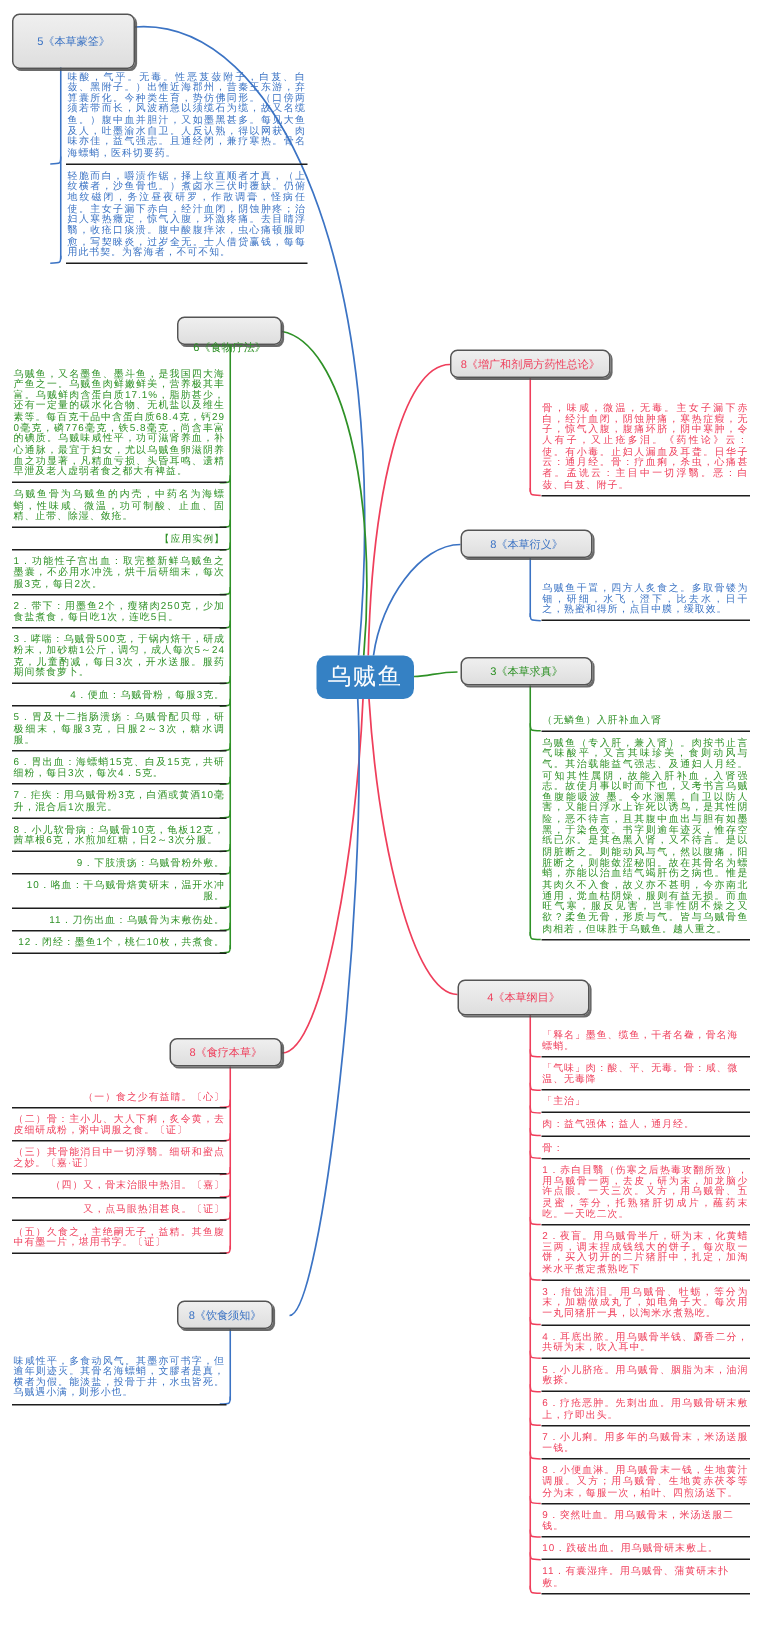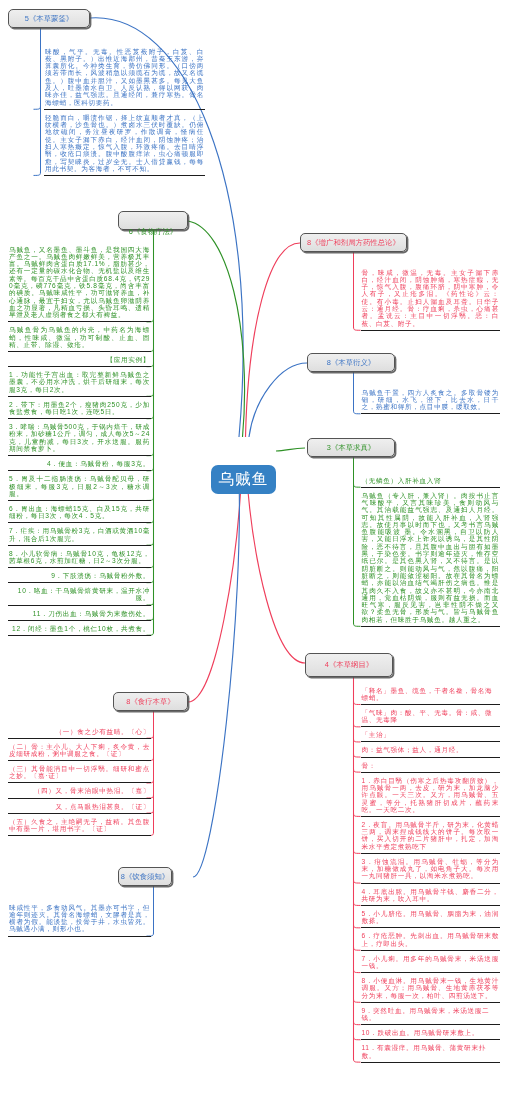--- a/index.html
+++ b/index.html
@@ -114,21 +114,21 @@
     <div class="blk " style="left: 360.5px; width: 139.5px; color: rgb(239, 62, 91); top: 818.306px;">2．夜盲。用乌贼骨半斤，研为末，化黄蜡三两，调末捏成钱线大的饼子。每次取一饼，买入切开的二片猪肝中，扎定，加淘米水平煮定煮熟吃下</div>
     <div class="blk " style="left: 360.5px; width: 139.5px; color: rgb(239, 62, 91); top: 855.284px;">3．疳蚀流泪。用乌贼骨、牡蛎，等分为末，加糖做成丸了，如电角子大。每次用一丸同猪肝一具，以淘米水煮熟吃。</div>
     <div class="blk " style="left: 360.5px; width: 139.5px; color: rgb(239, 62, 91); top: 884.966px;">4．耳底出脓。用乌贼骨半钱、麝香二分，共研为末，吹入耳中。</div>
     <div class="blk " style="left: 360.5px; width: 139.5px; color: rgb(239, 62, 91); top: 907.35px;">5．小儿脐疮。用乌贼骨、胭脂为末，油润敷搽。</div>
     <div class="blk " style="left: 360.5px; width: 139.5px; color: rgb(239, 62, 91); top: 929.734px;">6．疗疮恶肿。先刺出血。用乌贼骨研末敷上，疗即出头。</div>
     <div class="blk " style="left: 360.5px; width: 139.5px; color: rgb(239, 62, 91); top: 952.119px;">7．小儿痢。用多年的乌贼骨末，米汤送服一钱。</div>
     <div class="blk " style="left: 360.5px; width: 139.5px; color: rgb(239, 62, 91); top: 974.503px;">8．小便血淋。用乌贼骨末一钱，生地黄汁调服。又方；用乌贼骨、生地黄赤茯苓等分为末，每服一次，柏叶、四煎汤送下。</div>
     <div class="blk left" style="left: 360.5px; width: 139.5px; color: rgb(239, 62, 91); top: 1004.18px;">9．突然吐血。用乌贼骨末，米汤送服二钱。</div>
     <div class="blk left" style="left: 360.5px; width: 139.5px; color: rgb(239, 62, 91); top: 1026.57px;">10．跌破出血。用乌贼骨研末敷上。</div>
     <div class="blk left" style="left: 360.5px; width: 139.5px; color: rgb(239, 62, 91); top: 1041.66px;">11．有囊湿痒。用乌贼骨、蒲黄研末扑敷。</div>
-    <div class="node" style="left: 8px; top: 9px; width: 82px; height: 19px;">
+    <div class="node" style="left: 8px; top: 9px; width: 82px; height: 37px;">
       <span style="color: rgb(59, 115, 196);">5《本草蒙筌》</span>
     </div>
     <div class="blk " style="left: 44px; width: 161px; color: rgb(59, 115, 196); top: 45px;">味酸，气平。无毒。性恶芨蔹附子，白芨、白蔹、黑附子。）出惟近海郡州，昔秦王东游，弃算囊所化。今种类生育，势仿佛同形。（口傍两须若带而长，风波稍急以须缆石为缆，故又名缆鱼。）腹中血并胆汁，又如墨黑甚多。每见大鱼及人，吐墨渝水自卫。人反认熟，得以网获。肉味亦佳，益气强志。且通经闭，兼疗寒热。骨名海螵蛸，医科切要药。</div>
     <div class="blk " style="left: 44px; width: 161px; color: rgb(59, 115, 196); top: 111.166px;">轻脆而白，嚼渍作锯，择上纹直顺者才真，（上纹横者，沙鱼骨也。）煮卤水三伏时覆缺。仍俯地纹磁闭，务泣昼夜研罗，作散调膏，怪病任使。主女子漏下赤白，经汁血闭，阴蚀肿疼；治妇人寒热癥定，惊气入腹，环激疼痛。去目睛浮翳，收疮口痰溃。腹中酸腹痒浓，虫心痛顿服即愈，写契睞炎，过岁全无。士人借贷赢钱，每每用此书契。为客海者，不可不知。</div>
     <div class="node" style="left: 118px; top: 211px; width: 70px; height: 19px;">
       <span style="color: rgb(46, 145, 38); margin-top: 22px;">6《食物疗法》</span>
     </div>
     <div class="blk " style="left: 8px; width: 143px; color: rgb(46, 145, 38); top: 243px;">乌贼鱼，又名墨鱼、墨斗鱼，是我国四大海产鱼之一。乌贼鱼肉鲜嫩鲜美，营养极其丰富。乌贼鲜肉含蛋白质17.1%，脂肪甚少，还有一定量的碳水化合物、无机盐以及维生素等。每百克干品中含蛋白质68.4克，钙290毫克，磷776毫克，铁5.8毫克，尚含丰富的碘质。乌贼味咸性平，功可滋肾养血，补心通脉，最宜于妇女，尤以乌贼鱼卵滋阴养血之功显著，凡精血亏损、头昏耳鸣、遗精早泄及老人虚弱者食之都大有裨益。</div>
     <div class="blk " style="left: 8px; width: 143px; color: rgb(46, 145, 38); top: 323.759px;">乌贼鱼骨为乌贼鱼的内壳，中药名为海螵蛸，性味咸、微温，功可制酸、止血、固精、止带、除湿、敛疮。</div>
     <div class="blk right" style="left: 8px; width: 143px; color: rgb(46, 145, 38); top: 353.441px;">【应用实例】</div>
@@ -146,20 +146,20 @@
     <div class="blk right" style="left: 8px; width: 143px; color: rgb(46, 145, 38); top: 622.053px;">12．闭经：墨鱼1个，桃仁10枚，共煮食。</div>
     <div class="node" style="left: 113px; top: 692px; width: 75px; height: 19px;">
       <span style="color: rgb(239, 62, 91);">8《食疗本草》</span>
     </div>
     <div class="blk right" style="left: 8px; width: 143px; color: rgb(239, 62, 91); top: 725px;">（一）食之少有益睛。〔心〕</div>
     <div class="blk " style="left: 8px; width: 143px; color: rgb(239, 62, 91); top: 740.087px;">（二）骨：主小儿、大人下痢，炙令黄，去皮细研成粉，粥中调服之食。〔证〕</div>
     <div class="blk " style="left: 8px; width: 143px; color: rgb(239, 62, 91); top: 762.472px;">（三）其骨能消目中一切浮翳。细研和蜜点之妙。〔嘉·证〕</div>
     <div class="blk right" style="left: 8px; width: 143px; color: rgb(239, 62, 91); top: 784.856px;">（四）又，骨末治眼中热泪。〔嘉〕</div>
     <div class="blk right" style="left: 8px; width: 143px; color: rgb(239, 62, 91); top: 799.944px;">又，点马眼热泪甚良。〔证〕</div>
     <div class="blk " style="left: 8px; width: 143px; color: rgb(239, 62, 91); top: 815.031px;">（五）久食之，主绝嗣无子，益精。其鱼腹中有墨一片，堪用书字。〔证〕</div>
-    <div class="node" style="left: 118px; top: 867px; width: 54px; height: 19px;">
+    <div class="node" style="left: 118px; top: 867px; width: 64px; height: 19px;">
       <span style="color: rgb(59, 115, 196);">8《饮食须知》</span>
     </div>
     <div class="blk " style="left: 8px; width: 143px; color: rgb(59, 115, 196); top: 901px;">味咸性平，多食动风气。其墨亦可书字，但逾年则迹灭。其骨名海螵蛸，文膠者是真，横者为假。能淡盐，投骨于井，水虫皆死。乌贼遇小满，则形小也。</div>
-    <div class="root" style="left: 211px; top: 437px; width: 65px; height: 29px; margin-top: 28px;">
+    <div class="root" style="left: 211px; top: 437px; width: 65px; height: 29px;">
       <span>乌贼鱼</span>
     </div>
   </div>
 
 </body></html>

